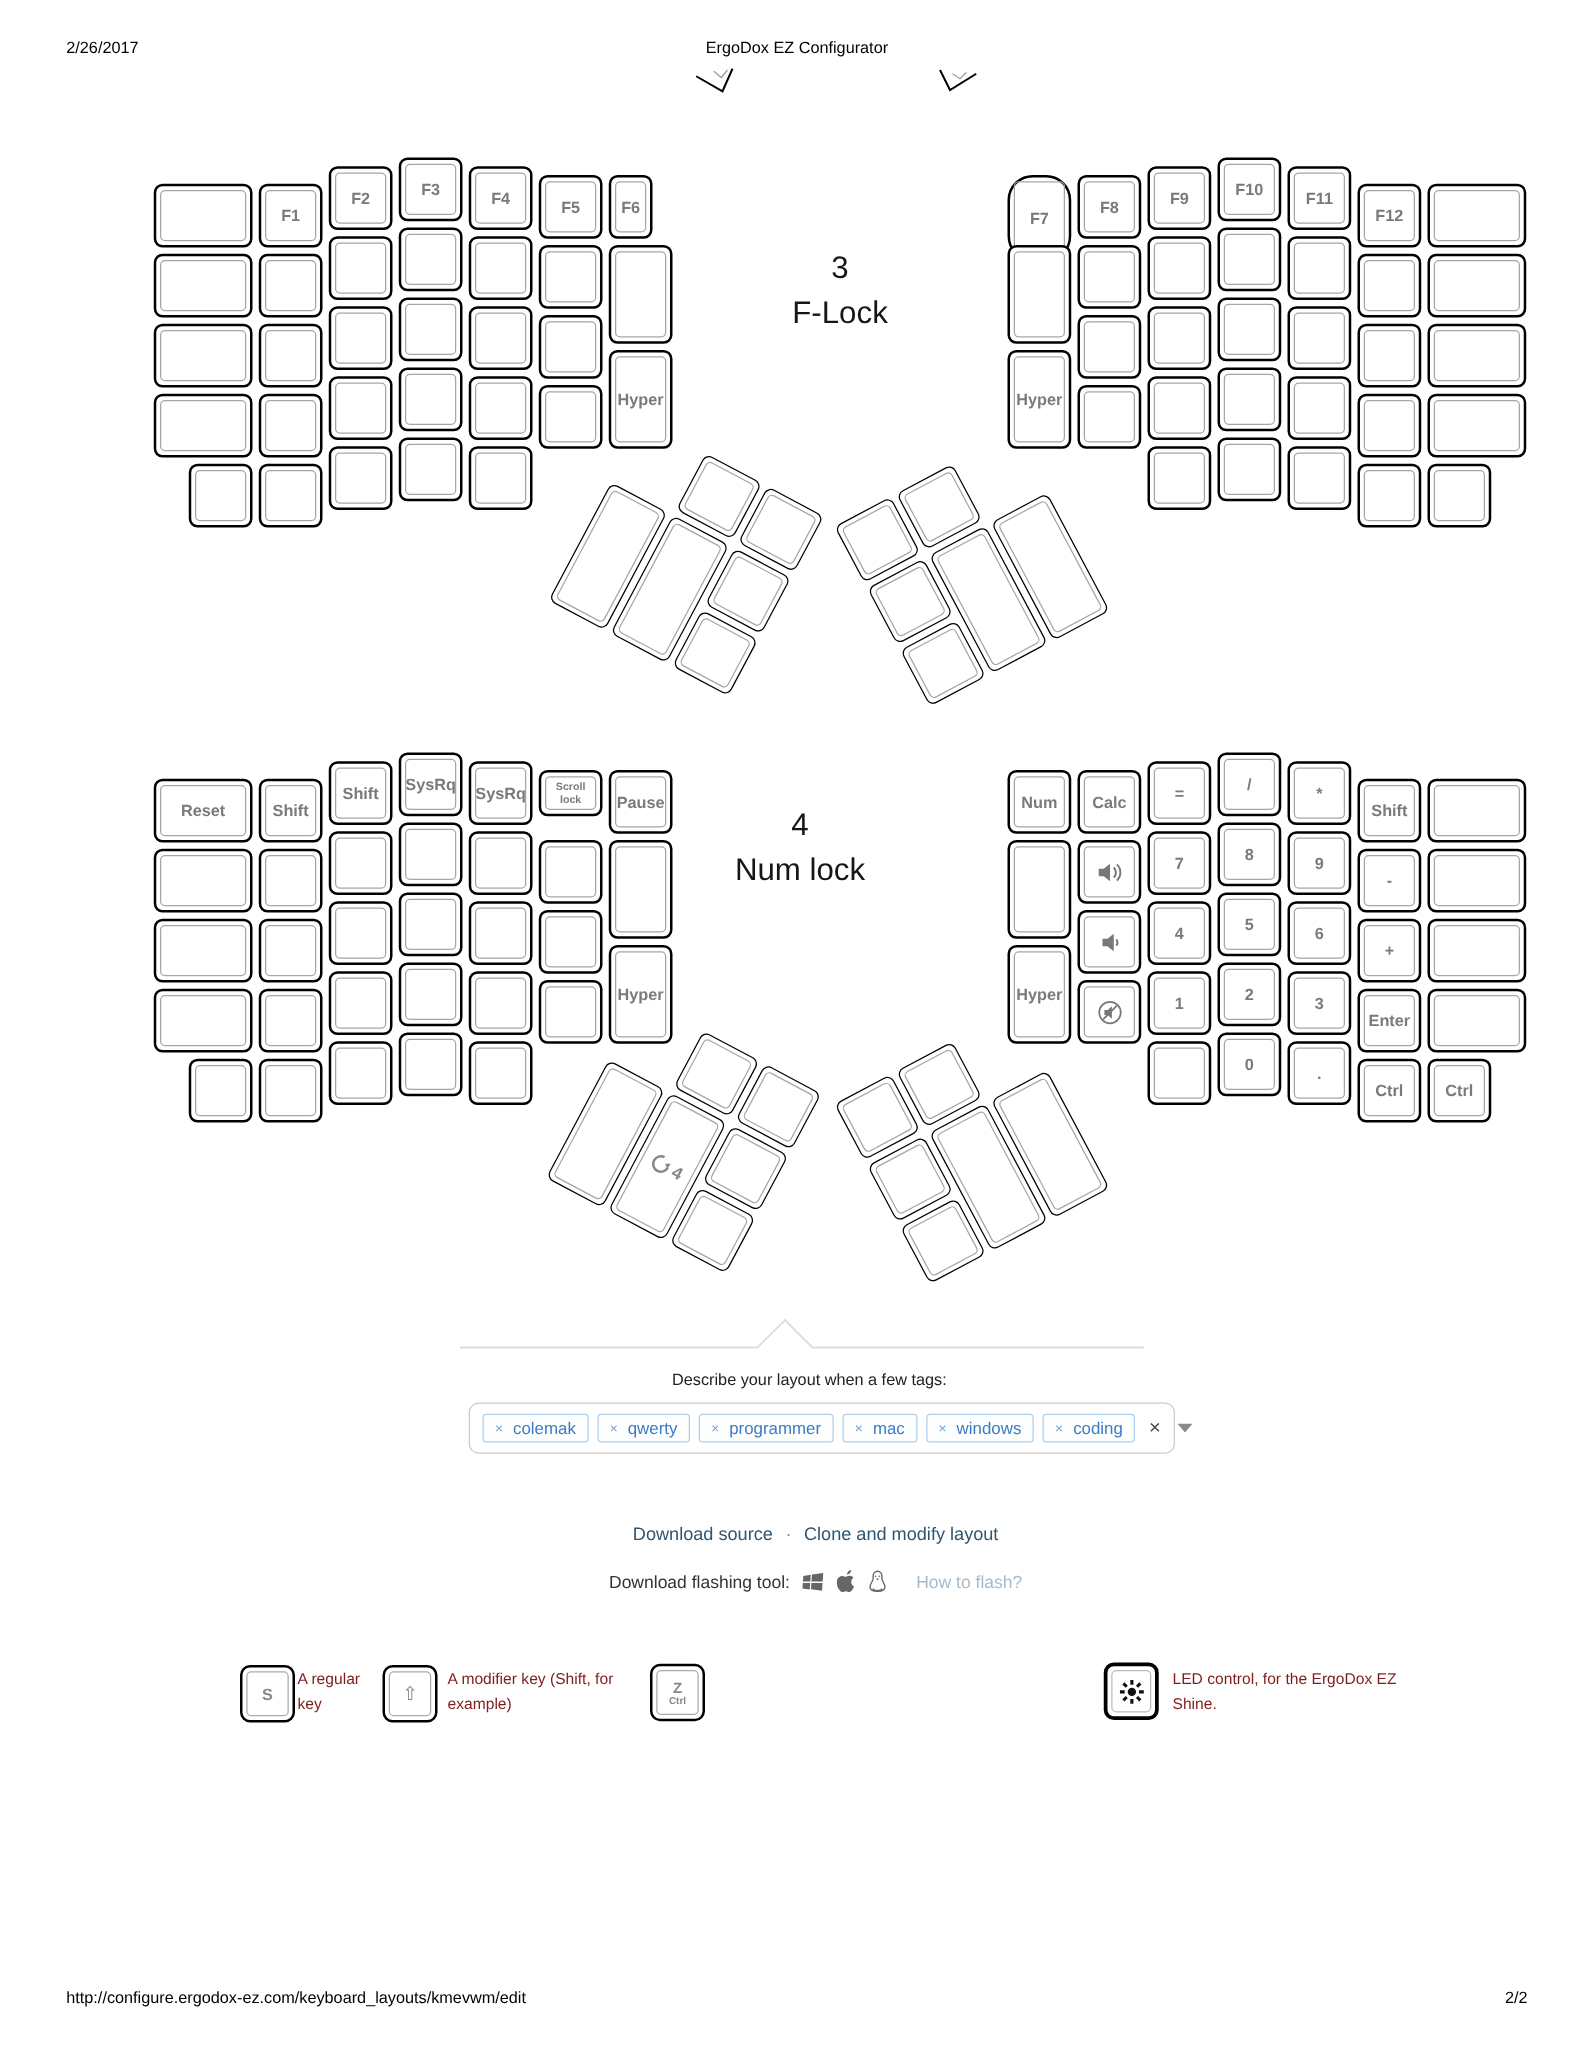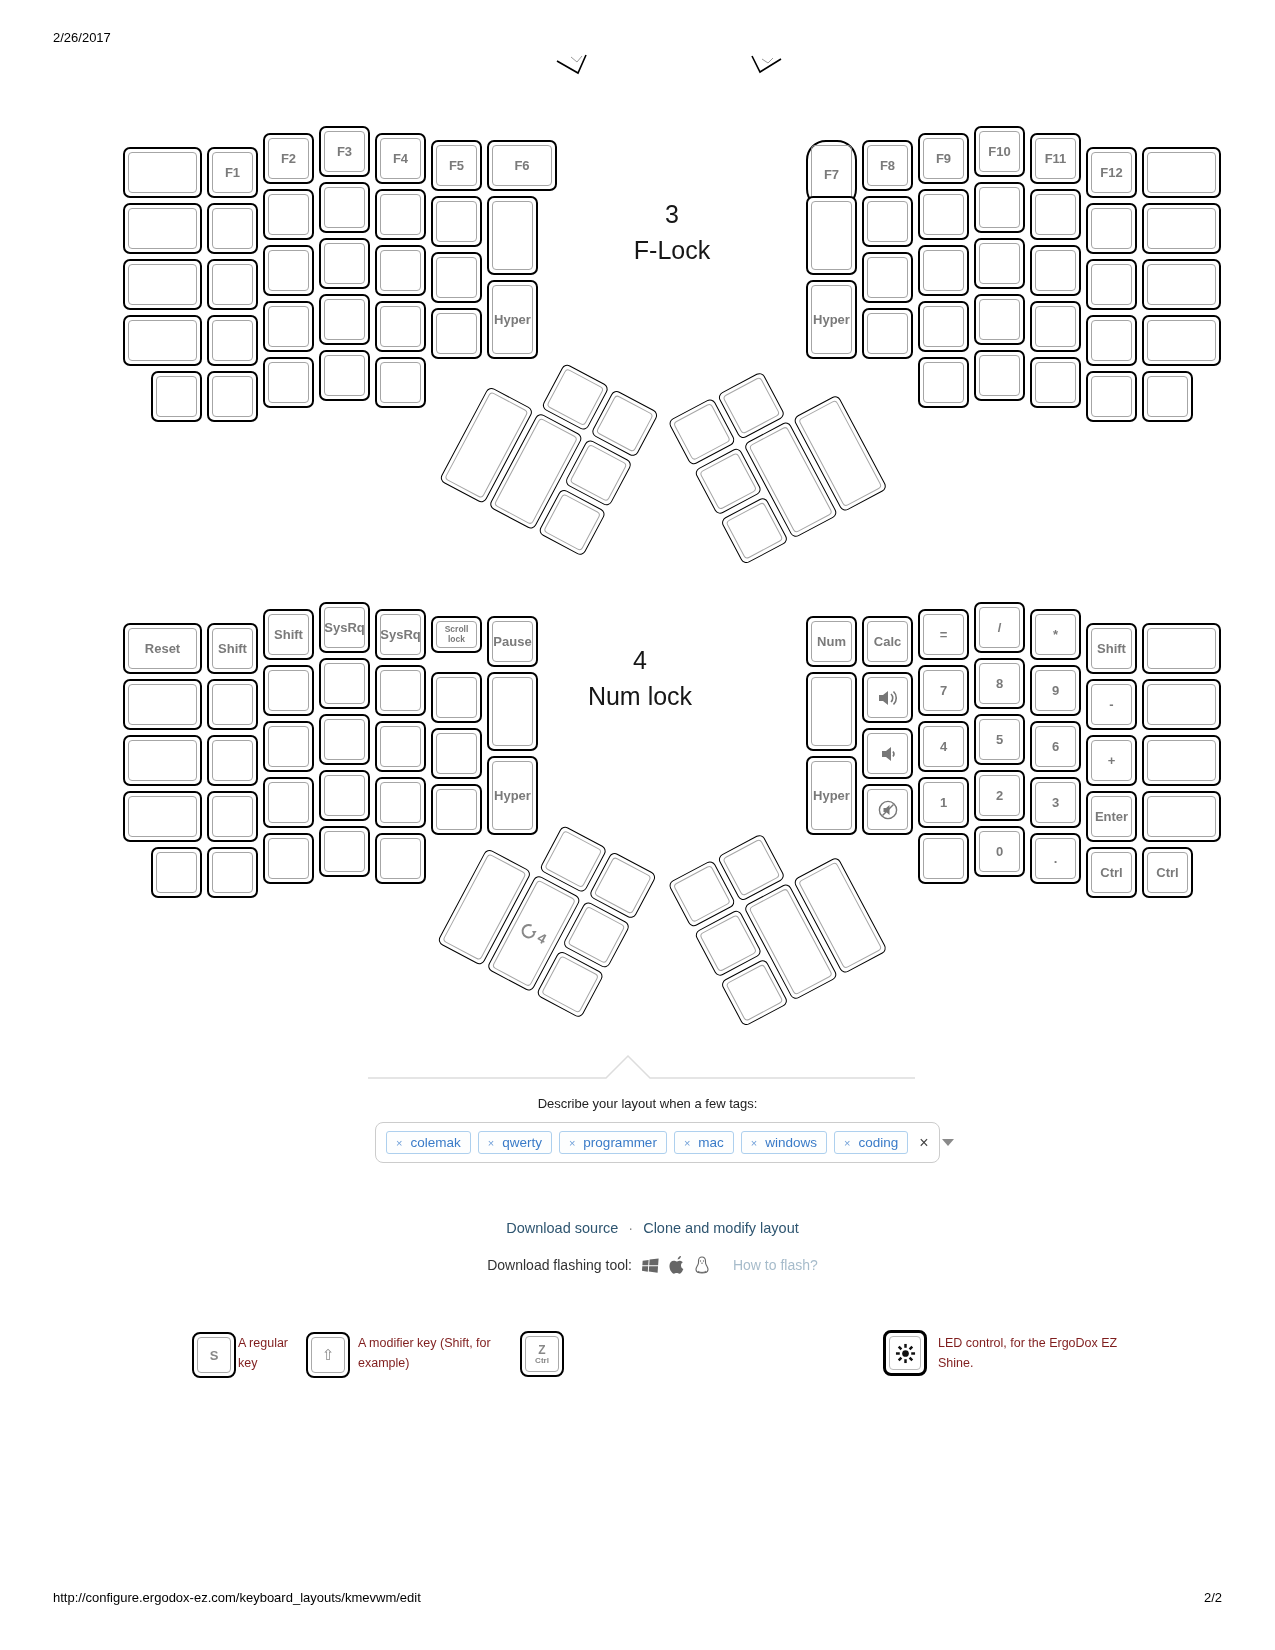--- a/index.html
+++ b/index.html
@@ -52,20 +52,21 @@
   .legend-text{position:absolute;font-size:12.5px;color:#7f1d1d;line-height:20px;}
   .led-key{border-width:3px;}
   svg{display:block;}
 </style>
 </head>
 <body>
 
 <div class="page">
 
   <div class="hdr hdr-date">2/26/2017</div>
+  <div class="hdr hdr-title">ErgoDox EZ Configurator</div>
 
   <svg class="abs" style="left:540px;top:45px" width="260" height="34">
     <polyline points="17,16 38,28 46,10" fill="none" stroke="#000" stroke-width="1.6"></polyline>
     <polyline points="31,12 37,17 42,11" fill="none" stroke="#9a9a9a" stroke-width="1"></polyline>
     <polyline points="212,11 220,27 241,14" fill="none" stroke="#000" stroke-width="1.6"></polyline>
     <polyline points="222,14 228,18 233,13" fill="none" stroke="#9a9a9a" stroke-width="1"></polyline>
   </svg>
 
   <div class="layer-label" style="left:562px;top:196px">
     <div>3</div>
@@ -89,21 +90,21 @@
         </div>
         <div class="key" style="left: 196px; top: 0px; width: 51px; height: 51px;">
           <div class="inner">F3</div>
         </div>
         <div class="key" style="left: 252px; top: 7px; width: 51px; height: 51px;">
           <div class="inner">F4</div>
         </div>
         <div class="key" style="left: 308px; top: 14px; width: 51px; height: 51px;">
           <div class="inner">F5</div>
         </div>
-        <div class="key" style="left: 364px; top: 14px; width: 70px; height: 51px;">
+        <div class="key" style="left: 364px; top: 14px; width: 35px; height: 51px;">
           <div class="inner">F6</div>
         </div>
         <div class="key" style="left: 0px; top: 77px; width: 79px; height: 51px;">
           <div class="inner"></div>
         </div>
         <div class="key" style="left: 84px; top: 77px; width: 51px; height: 51px;">
           <div class="inner"></div>
         </div>
         <div class="key" style="left: 140px; top: 63px; width: 51px; height: 51px;">
           <div class="inner"></div>

